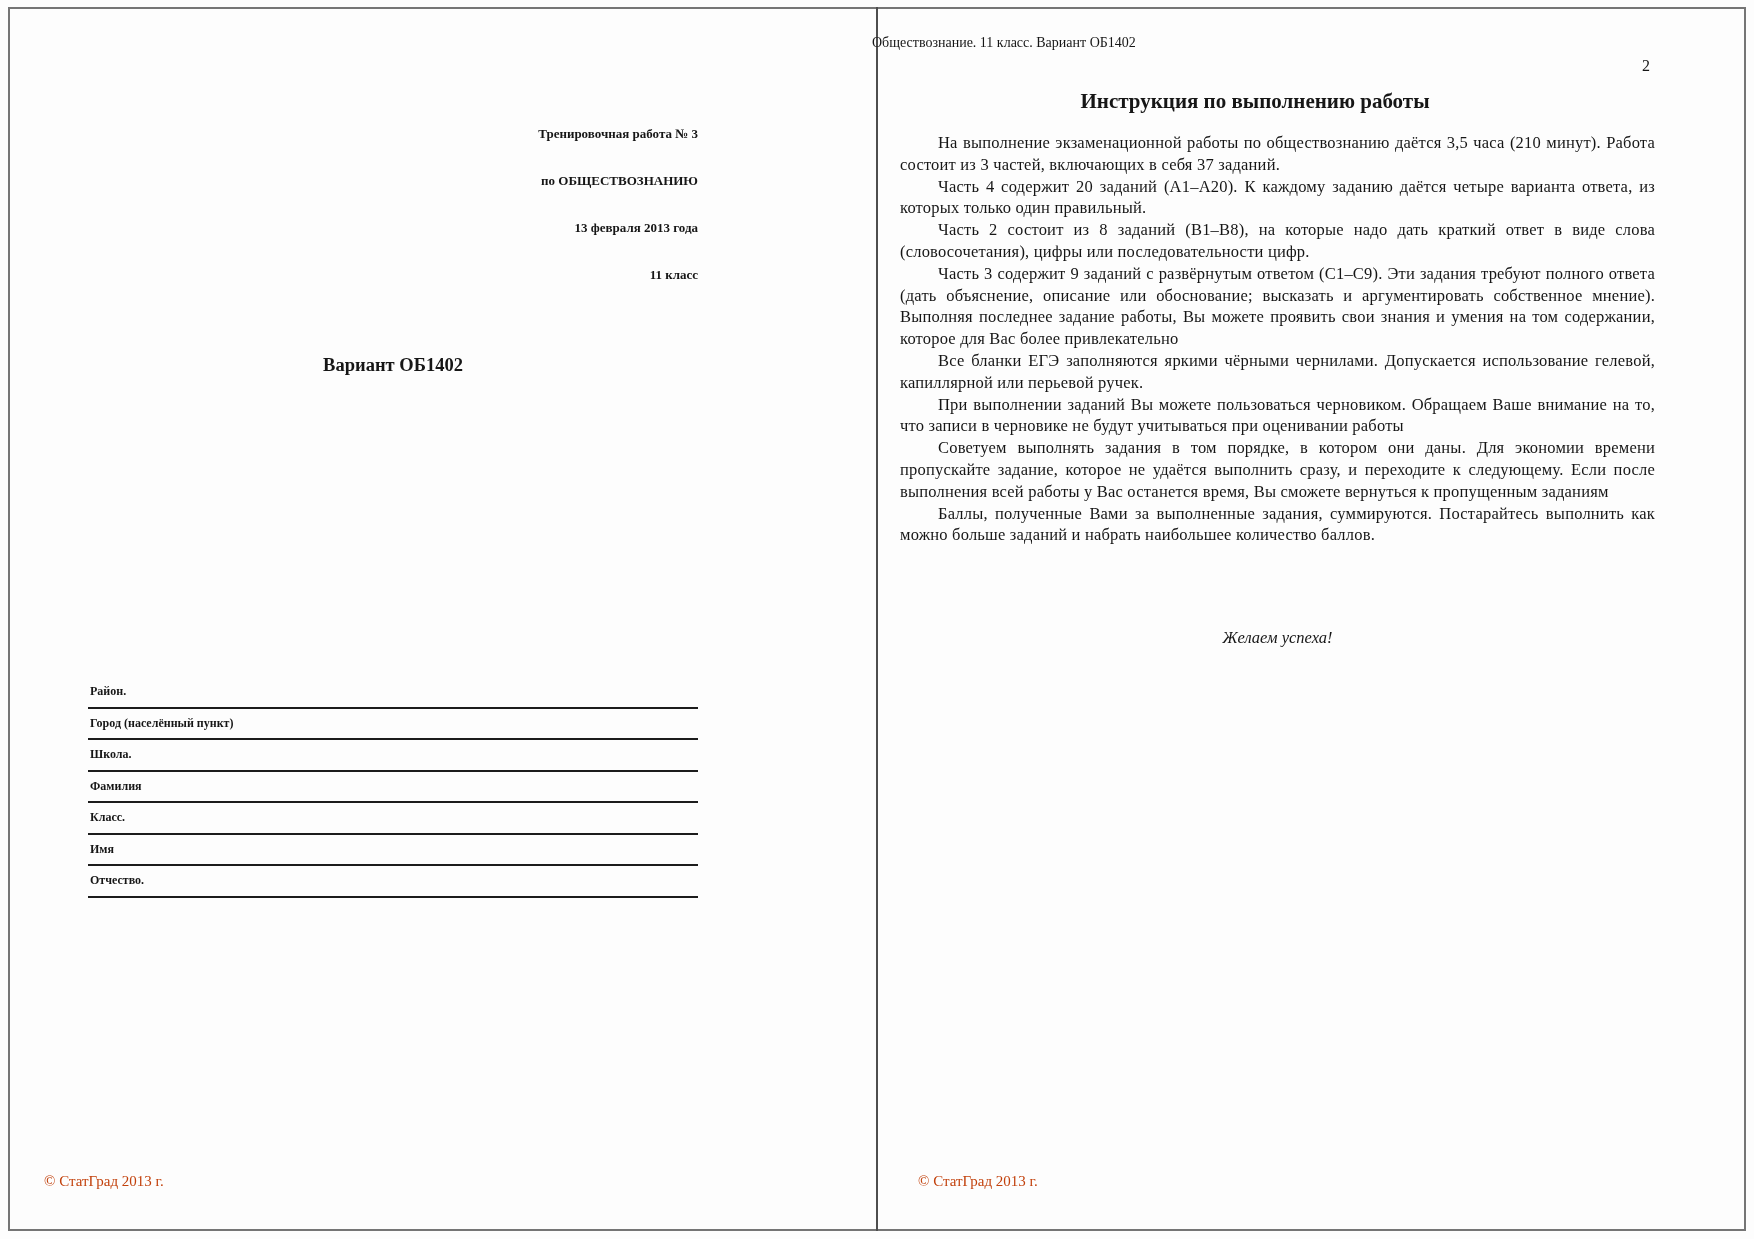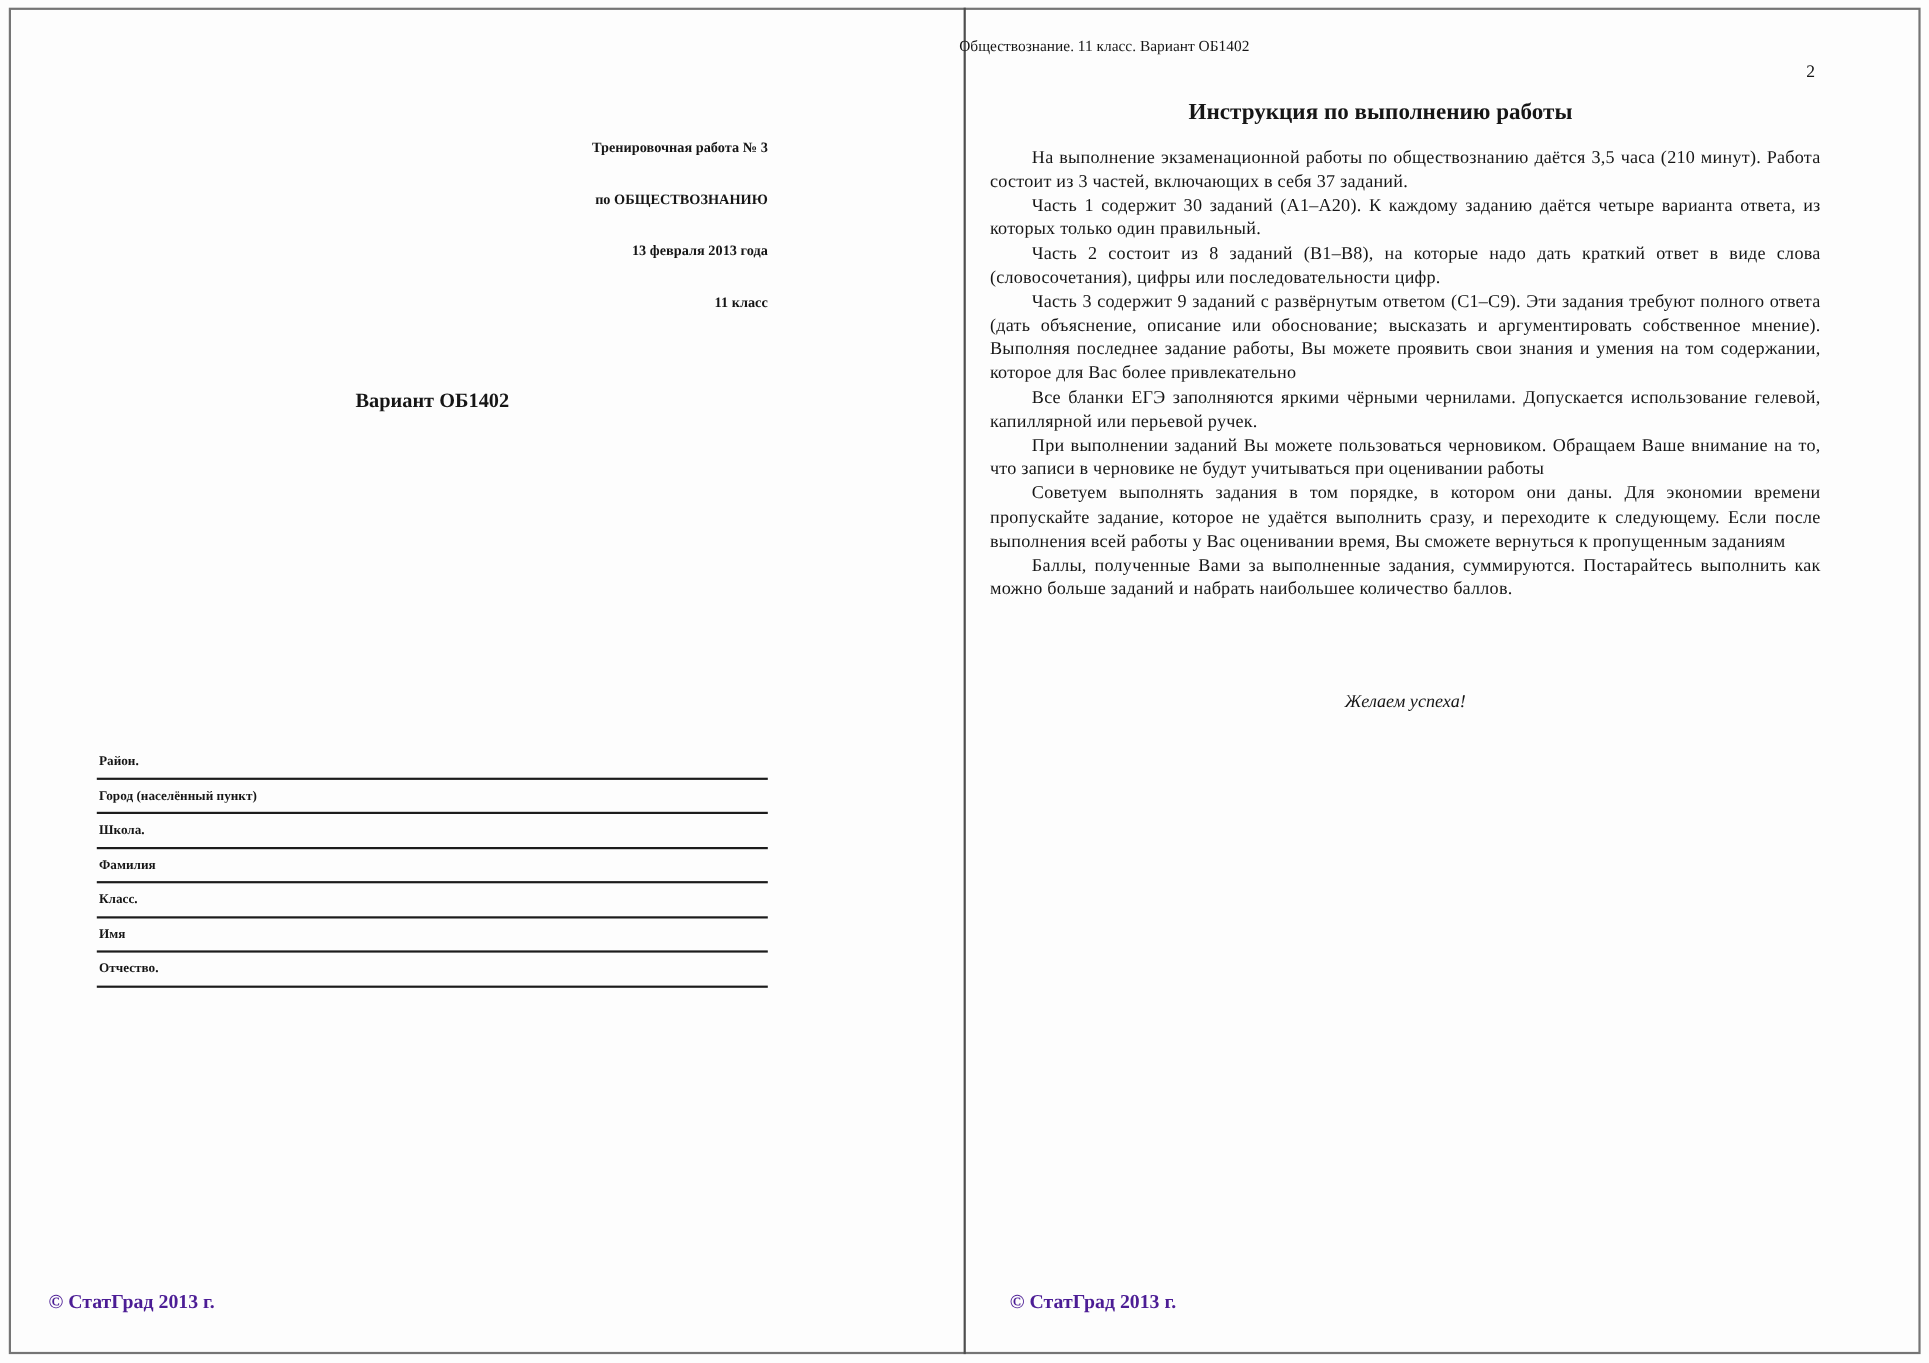--- a/index.html
+++ b/index.html
@@ -28,21 +28,21 @@
     position:absolute; left:88px; top:342px; width:610px;
     text-align:center; font-weight:bold; font-size:18.5px; line-height:47px;
   }
   .lp-form { position:absolute; left:88px; top:677px; width:610px; }
   .form-row { height:29.5px; border-bottom:2px solid #1c1c1c; }
   .form-row .label {
     font-weight:bold; font-size:12px; line-height:29px;
     padding-left:2px; white-space:nowrap;
   }
 
-  .footer { position:absolute; font-size:18px; color:#4c1d95;font-weight:bold; }
+  .footer { position:absolute; font-size:15px; color:#c2410c; }
   .footer.fl { left:44px;  top:1173px; }
   .footer.fr { left:918px; top:1173px; }
 
   
   .rp-header { position:absolute; left:872px; top:35px; font-size:14px; white-space:nowrap; }
   .rp-pagenum { position:absolute; left:1632px; top:57px; width:28px; text-align:center; font-size:16px; }
   .rp-title {
     position:absolute; left:866px; top:89px; width:778px;
     text-align:center; font-weight:bold; font-size:21px; white-space:nowrap;
   }
@@ -100,26 +100,26 @@
 
   <div class="footer fl">© СтатГрад 2013 г.</div>
 
   <div class="rp-header">Обществознание. 11 класс. Вариант ОБ1402</div>
   <div class="rp-pagenum">2</div>
 
   <div class="rp-title">Инструкция по выполнению работы</div>
 
   <div class="rp-body">
     <p>На выполнение экзаменационной работы по обществознанию даётся 3,5 часа (210 минут). Работа состоит из 3 частей, включающих в себя 37 заданий.</p>
-    <p>Часть 1 содержит 30 заданий (А1–А20). К каждому заданию даётся четыре варианта ответа, из которых только один правильный.</p>
+    <p>Часть 4 содержит 20 заданий (А1–А20). К каждому заданию даётся четыре варианта ответа, из которых только один правильный.</p>
     <p>Часть 2 состоит из 8 заданий (В1–В8), на которые надо дать краткий ответ в виде слова (словосочетания), цифры или последовательности цифр.</p>
     <p>Часть 3 содержит 9 заданий с развёрнутым ответом (С1–С9). Эти задания требуют полного ответа (дать объяснение, описание или обоснование; высказать и аргументировать собственное мнение). Выполняя последнее задание работы, Вы можете проявить свои знания и умения на том содержании, которое для Вас более привлекательно</p>
     <p>Все бланки ЕГЭ заполняются яркими чёрными чернилами. Допускается использование гелевой, капиллярной или перьевой ручек.</p>
     <p>При выполнении заданий Вы можете пользоваться черновиком. Обращаем Ваше внимание на то, что записи в черновике не будут учитываться при оценивании работы</p>
-    <p>Советуем выполнять задания в том порядке, в котором они даны. Для экономии времени пропускайте задание, которое не удаётся выполнить сразу, и переходите к следующему. Если после выполнения всей работы у Вас оценивании время, Вы сможете вернуться к пропущенным заданиям</p>
+    <p>Советуем выполнять задания в том порядке, в котором они даны. Для экономии времени пропускайте задание, которое не удаётся выполнить сразу, и переходите к следующему. Если после выполнения всей работы у Вас останется время, Вы сможете вернуться к пропущенным заданиям</p>
     <p>Баллы, полученные Вами за выполненные задания, суммируются. Постарайтесь выполнить как можно больше заданий и набрать наибольшее количество баллов.</p>
   </div>
 
   <div class="rp-closing">Желаем успеха!</div>
 
   <div class="footer fr">© СтатГрад 2013 г.</div>
 
 </div>
 
 </body></html>

